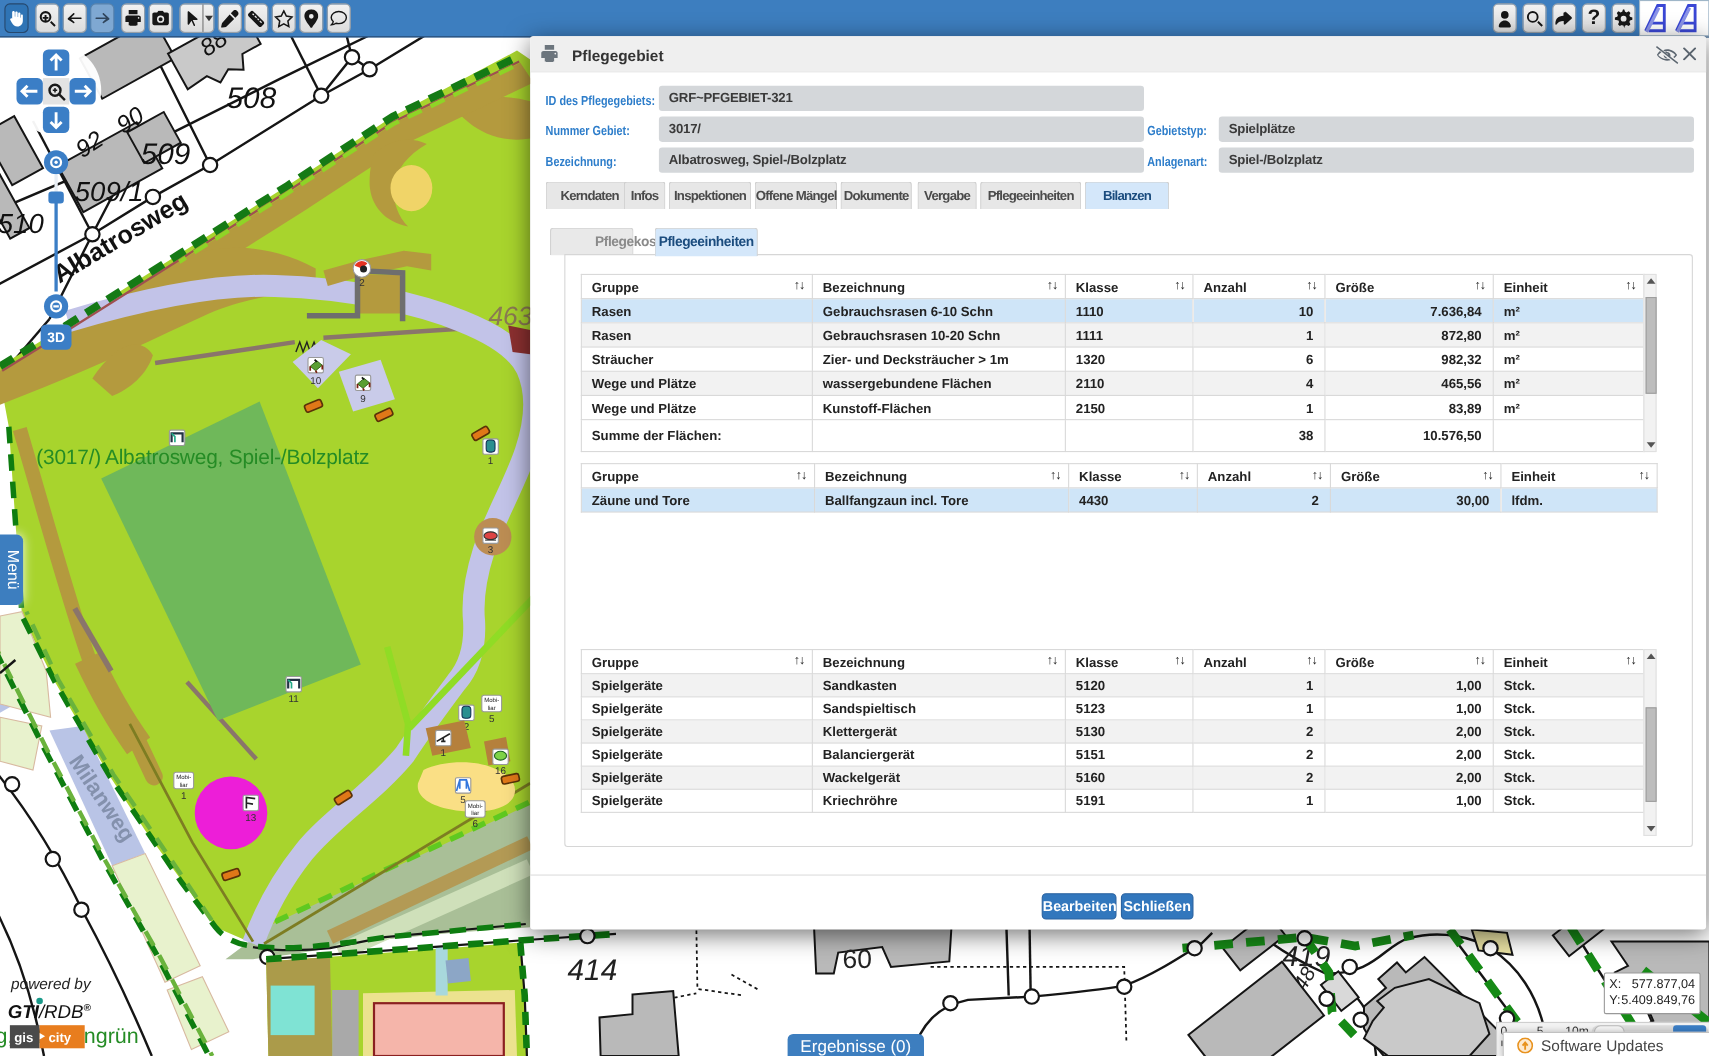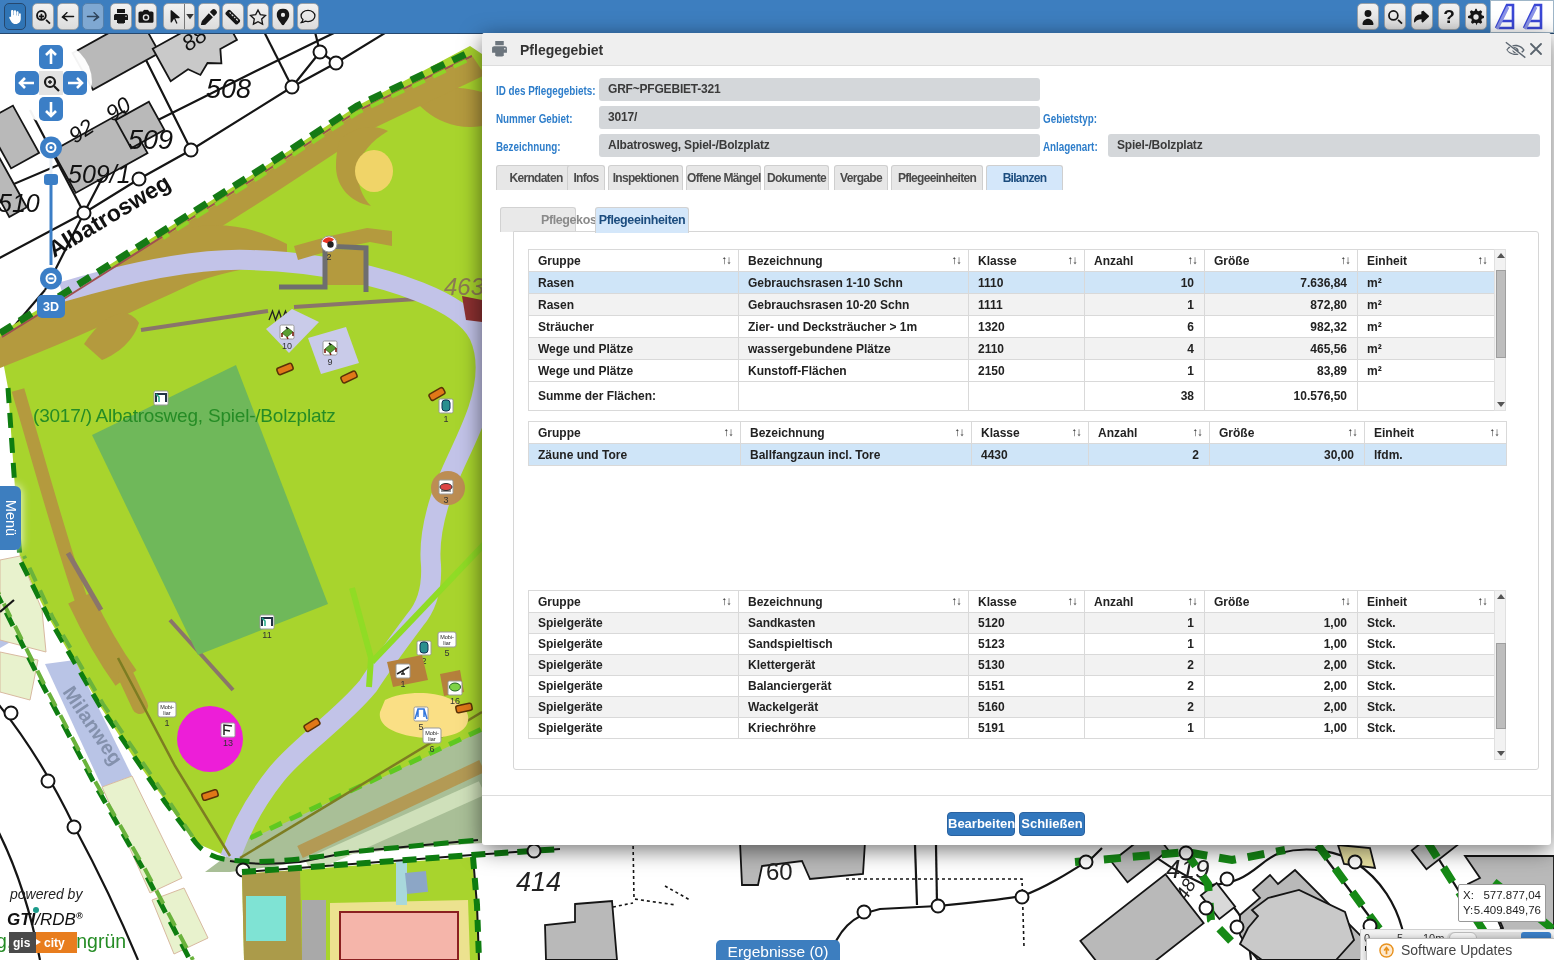--- a/index.html
+++ b/index.html
@@ -504,20 +504,21 @@
         </svg>
       <svg width="12" height="12" viewBox="0 0 12 12" style="position:absolute;right:9px;top:10px;">
           <path d="M1,1 L11,11 M11,1 L1,11" stroke="#5a646e" stroke-width="1.8" stroke-linecap="round"></path>
         </svg>
     </div>
     <div class="flabel" style="left:14px;top:51px;">ID des Pflegegebiets:</div>
     <div class="finput" style="left:117px;top:45px;width:441px;">GRF~PFGEBIET-321</div>
     <div class="flabel" style="left:14px;top:79px;">Nummer Gebiet:</div>
     <div class="finput" style="left:117px;top:73px;width:441px;">3017/</div>
     <div class="flabel" style="left:561px;top:79px;">Gebietstyp:</div>
+    <div class="finput" style="left:626px;top:73px;width:432px;">Spielplätze</div>
     <div class="flabel" style="left:14px;top:107px;">Bezeichnung:</div>
     <div class="finput" style="left:117px;top:101px;width:441px;">Albatrosweg, Spiel-/Bolzplatz</div>
     <div class="flabel" style="left:561px;top:107px;">Anlagenart:</div>
     <div class="finput" style="left:626px;top:101px;width:432px;">Spiel-/Bolzplatz</div>
 
     <div class="mtab" style="left:14px;width:80px;">Kerndaten</div>
     <div class="mtab" style="left:85px;width:38px;">Infos</div>
     <div class="mtab" style="left:126px;width:75px;">Inspektionen</div>
     <div class="mtab" style="left:204px;width:75px;">Offene Mängel</div>
     <div class="mtab" style="left:282px;width:65px;">Dokumente</div>
@@ -542,21 +543,21 @@
           <tr>
             <th>Gruppe<span class="sort">↑↓</span></th>
             <th>Bezeichnung<span class="sort">↑↓</span></th>
             <th>Klasse<span class="sort">↑↓</span></th>
             <th>Anzahl<span class="sort">↑↓</span></th>
             <th>Größe<span class="sort">↑↓</span></th>
             <th>Einheit<span class="sort">↑↓</span></th>
           </tr>
       <tr class="sel">
             <td>Rasen</td>
-            <td>Gebrauchsrasen 1-10 Schn</td>
+            <td>Gebrauchsrasen 6-10 Schn</td>
             <td>1110</td>
             <td class="r">10</td>
             <td class="r">7.636,84</td>
             <td>m²</td>
           </tr>
       <tr class="alt">
             <td>Rasen</td>
             <td>Gebrauchsrasen 10-20 Schn</td>
             <td>1111</td>
             <td class="r">1</td>
@@ -566,21 +567,21 @@
       <tr>
             <td>Sträucher</td>
             <td>Zier- und Decksträucher &gt; 1m</td>
             <td>1320</td>
             <td class="r">6</td>
             <td class="r">982,32</td>
             <td>m²</td>
           </tr>
       <tr class="alt">
             <td>Wege und Plätze</td>
-            <td>wassergebundene Plätze</td>
+            <td>wassergebundene Flächen</td>
             <td>2110</td>
             <td class="r">4</td>
             <td class="r">465,56</td>
             <td>m²</td>
           </tr>
       <tr>
             <td>Wege und Plätze</td>
             <td>Kunstoff-Flächen</td>
             <td>2150</td>
             <td class="r">1</td>

